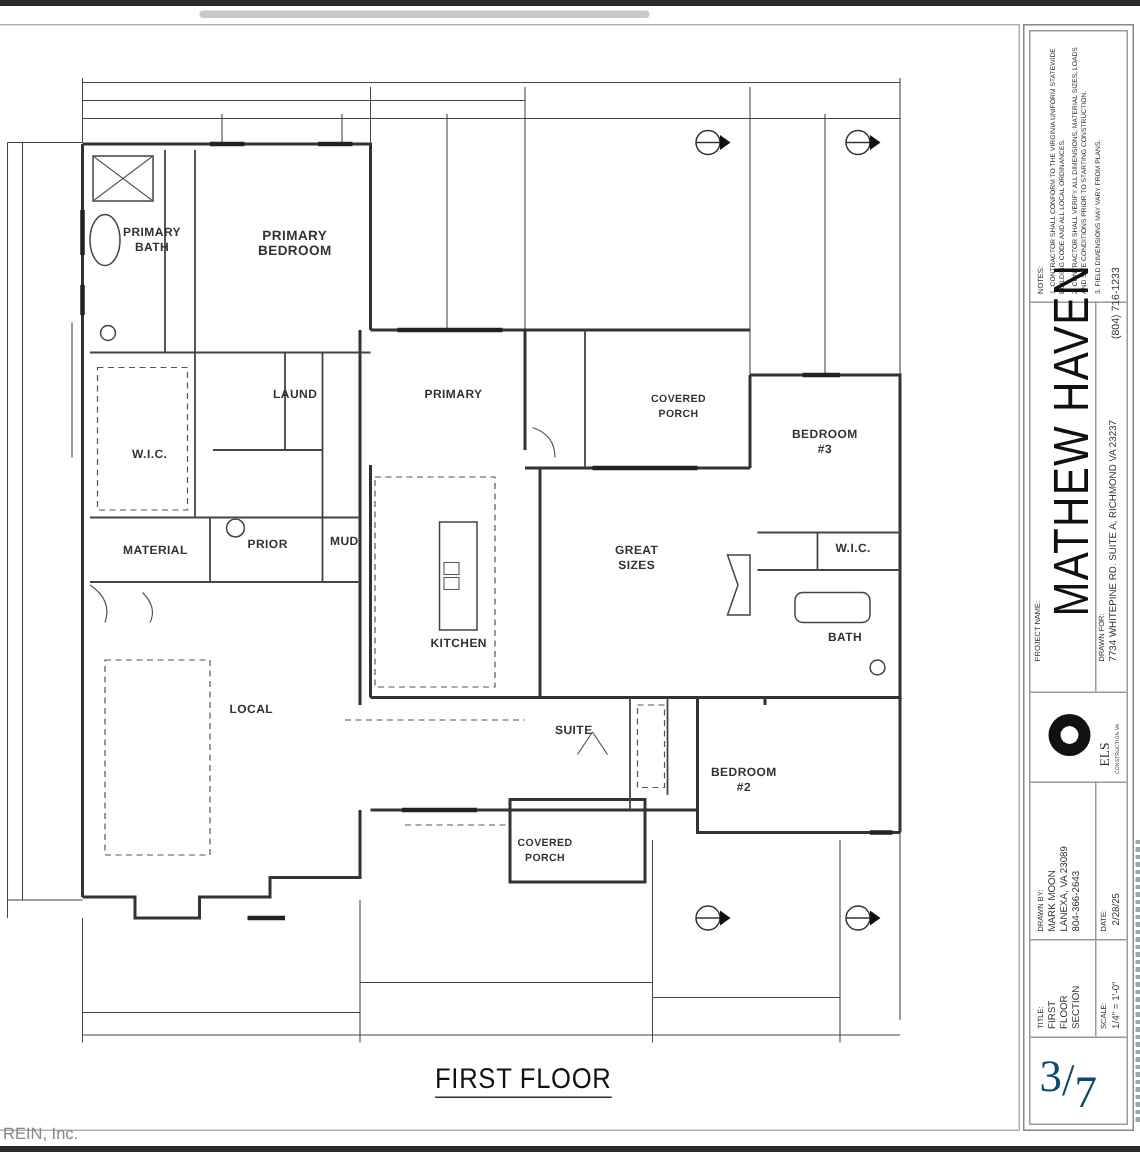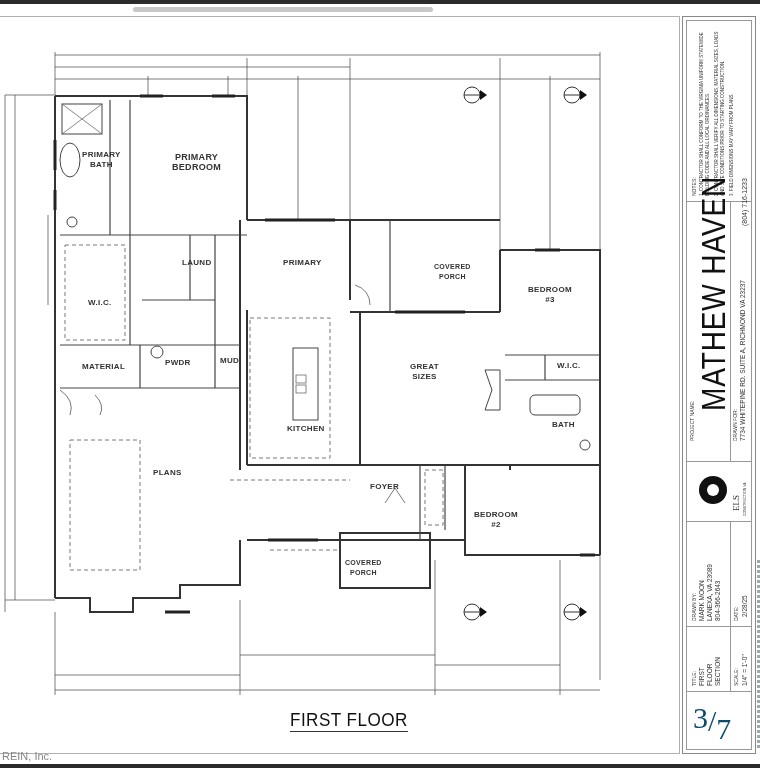--- a/index.html
+++ b/index.html
@@ -174,34 +174,34 @@
   </g>
 </svg>
 
 <div class="room-label" style="left:82px;top:150px;"><span style="white-space:pre;">PRIMARY
 BATH</span></div>
 <div class="room-label" style="left:172px;top:152px;font-size:9px;"><span style="white-space:pre;">PRIMARY
 BEDROOM</span></div>
 <div class="room-label" style="left:158px;top:258px;margin-left:24px;"><span>LAUND</span></div>
 <div class="room-label" style="left:88px;top:298px;"><span>W.I.C.</span></div>
 <div class="room-label" style="left:82px;top:362px;"><span>MATERIAL</span></div>
-<div class="room-label" style="left:165px;top:358px;"><span>PWDR</span></div>
+<div class="room-label" style="left:165px;top:358px;"><span>PRIOR</span></div>
 <div class="room-label" style="left:220px;top:356px;"><span>MUD</span></div>
 <div class="room-label" style="left:283px;top:258px;"><span>PRIMARY</span></div>
 <div class="room-label" style="left:434px;top:262px;font-size:7px;"><span style="white-space:pre;">COVERED
 PORCH</span></div>
 <div class="room-label" style="left:528px;top:285px;"><span style="white-space:pre;">BEDROOM
 #3</span></div>
 <div class="room-label" style="left:557px;top:361px;"><span>W.I.C.</span></div>
 <div class="room-label" style="left:410px;top:362px;"><span style="white-space:pre;">GREAT
 SIZES</span></div>
 <div class="room-label" style="left:287px;top:424px;"><span>KITCHEN</span></div>
 <div class="room-label" style="left:552px;top:420px;"><span>BATH</span></div>
-<div class="room-label" style="left:153px;top:468px;"><span>PLANS</span></div>
-<div class="room-label" style="left:370px;top:482px;"><span>FOYER</span></div>
+<div class="room-label" style="left:153px;top:468px;"><span>LOCAL</span></div>
+<div class="room-label" style="left:370px;top:482px;"><span>SUITE</span></div>
 <div class="room-label" style="left:474px;top:510px;"><span style="white-space:pre;">BEDROOM
 #2</span></div>
 <div class="room-label" style="left:345px;top:558px;font-size:7px;"><span style="white-space:pre;">COVERED
 PORCH</span></div>
 
 <div class="floor-title">FIRST FLOOR</div>
 <div class="watermark">REIN, Inc.</div>
 
 <div class="tb">
   <div class="tb-inner">

